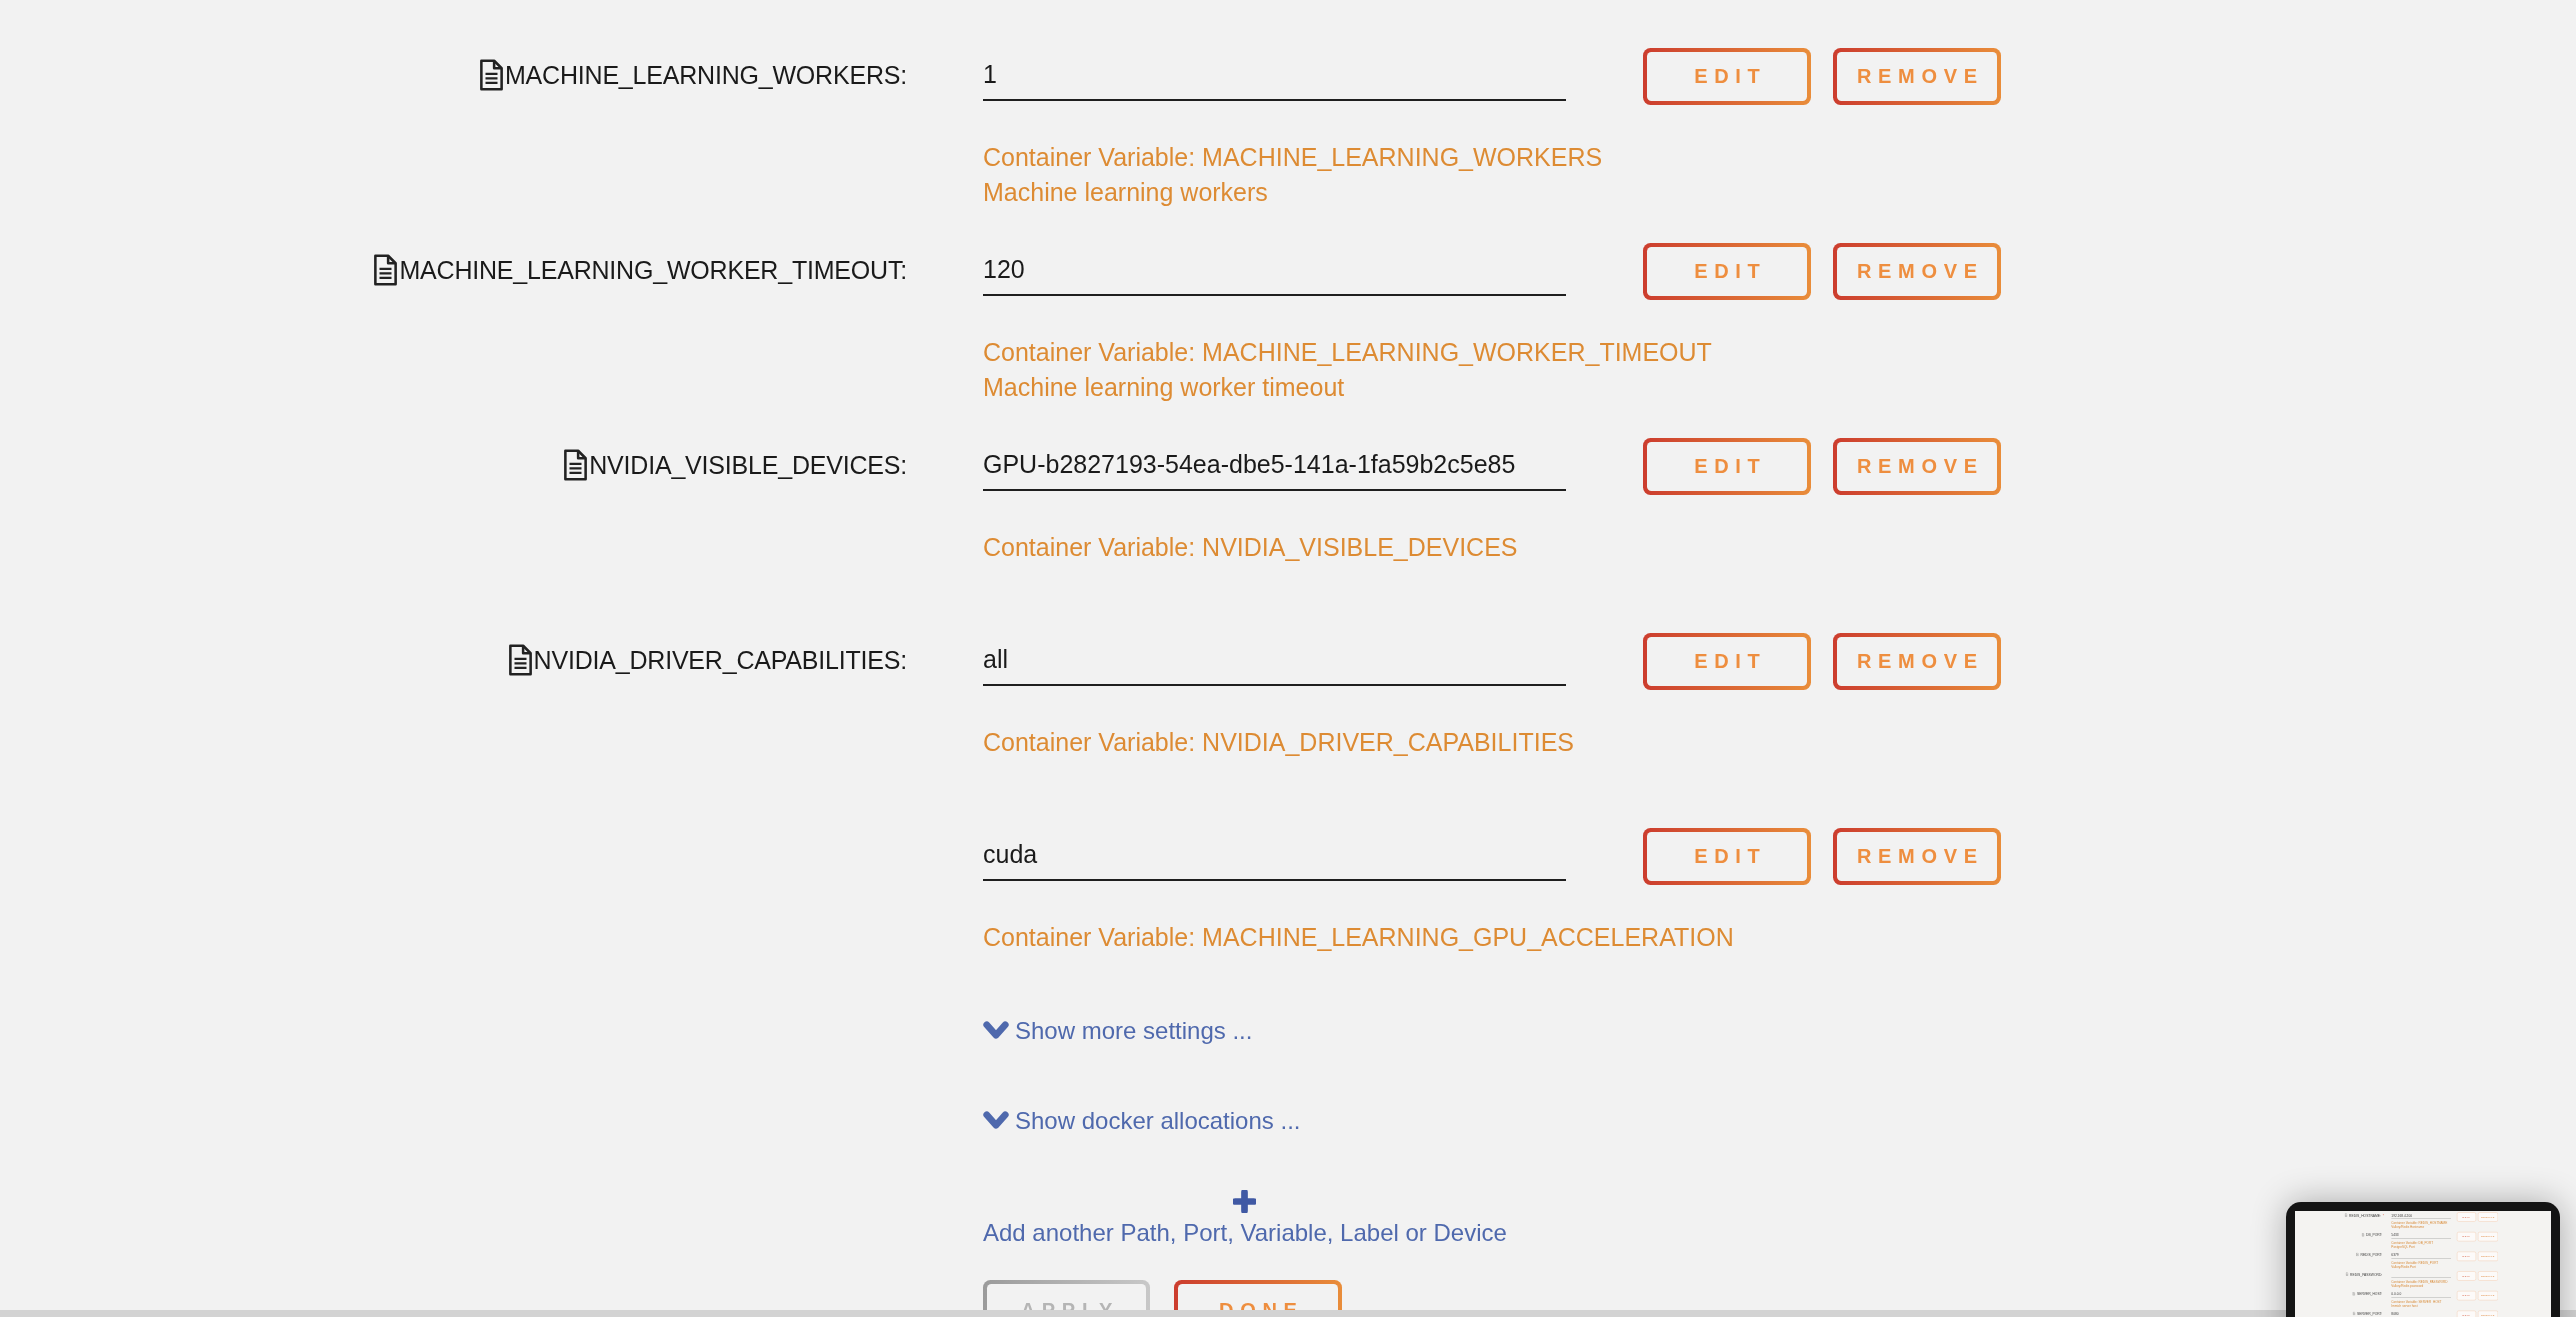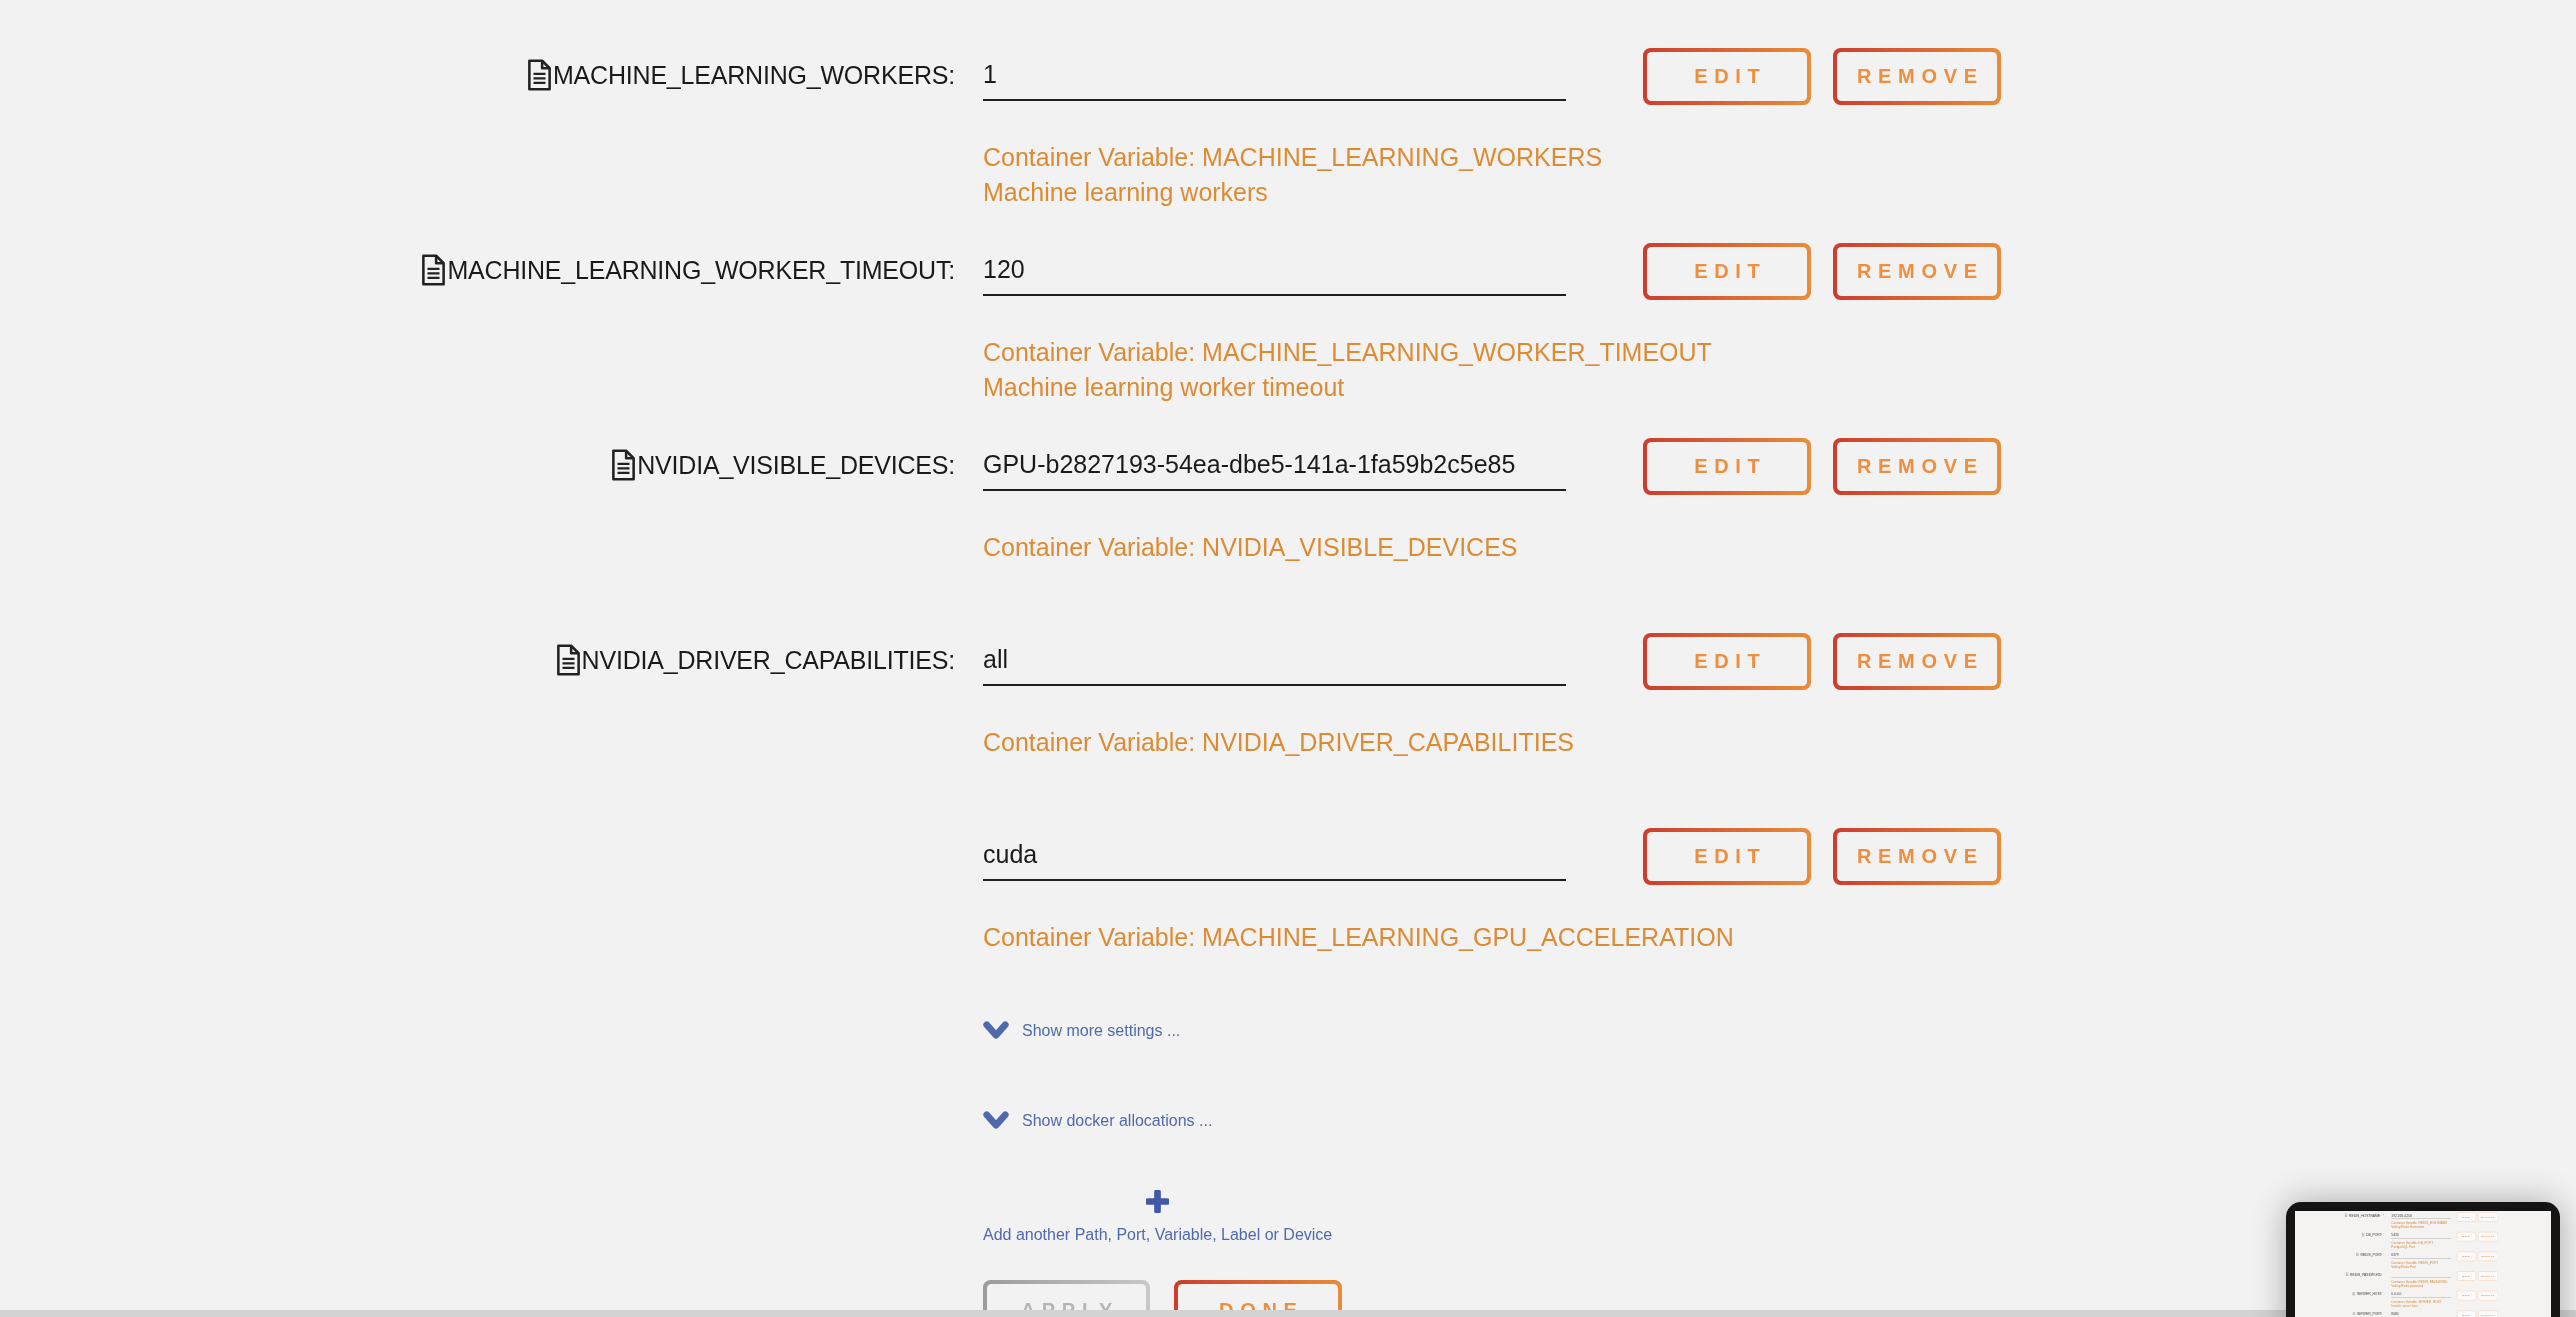--- a/index.html
+++ b/index.html
@@ -8,21 +8,21 @@
     background:var(--background,#f2f2f2);
     font-family:"Liberation Sans",sans-serif;
     color:var(--text-dark,#1a1a1a);
   }
 
   
   .rows { position:absolute; top:48px; left:0; width:100%; }
   .vrow { position:relative; height:195px; }
   .label-cell {
     position:absolute; left:0; top:7.5px; width:907px; height:39px;
-    display:flex; align-items:center; justify-content:flex-end; margin-left:48px;
+    display:flex; align-items:center; justify-content:flex-end; 
   }
   .vlabel { font-size:25px; letter-spacing:-0.2px; white-space:nowrap; }
   .doc-icon svg { display:block; }
   .input-line {
     position:absolute; left:983px; top:1.5px; width:583px; height:49px;
     border-bottom:2.2px solid #1f1f1f;
     display:flex; align-items:center; font-size:25px; white-space:nowrap;
     cursor:text; background:transparent;
   }
   .helper {
@@ -46,22 +46,22 @@
   .gbtn-text {
     font-size:20px; font-weight:bold; letter-spacing:6.7px; padding-left:6.7px;
     color:var(--button-text-orange,#ee8e3f); white-space:nowrap;
   }
   .edit-btn { left:1643px; }
   .remove-btn { left:1833px; }
 
   
   .link-row {
     position:absolute; left:983px; height:39px;
-    display:flex; align-items:center; gap:13px;
-    color:var(--link-blue,#4f69ad); font-size:16px; cursor:pointer; white-space:nowrap;
+    display:flex; align-items:center; gap:6px;
+    color:var(--link-blue,#4f69ad); font-size:24px; cursor:pointer; white-space:nowrap;
   }
   #link-more   { top:1011px; }
   #link-docker { top:1101px; }
   #link-add    { top:1190px;flex-direction:column; }
   .link-icon svg { display:block; }
 
   
   .footer-btn { top:1280px; height:60px; }
   .apply-btn  { left:983px; width:167px;
     background:linear-gradient(90deg,#9b9b9b,#c8c8c8); cursor:default; }

